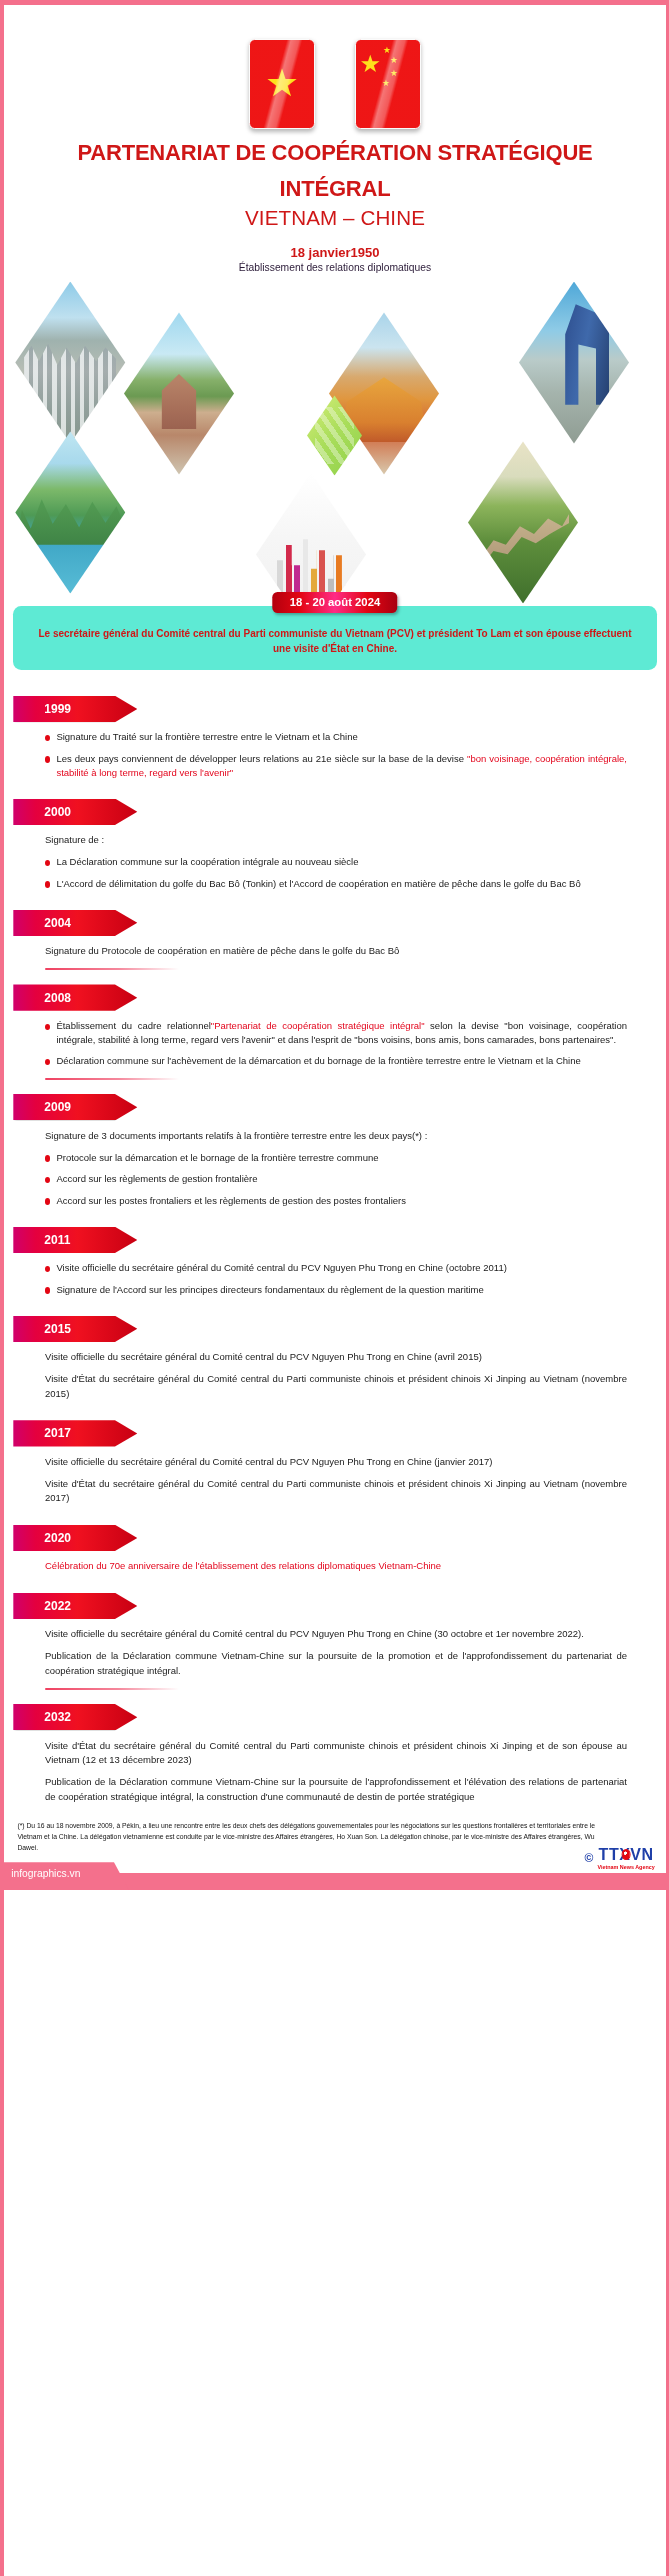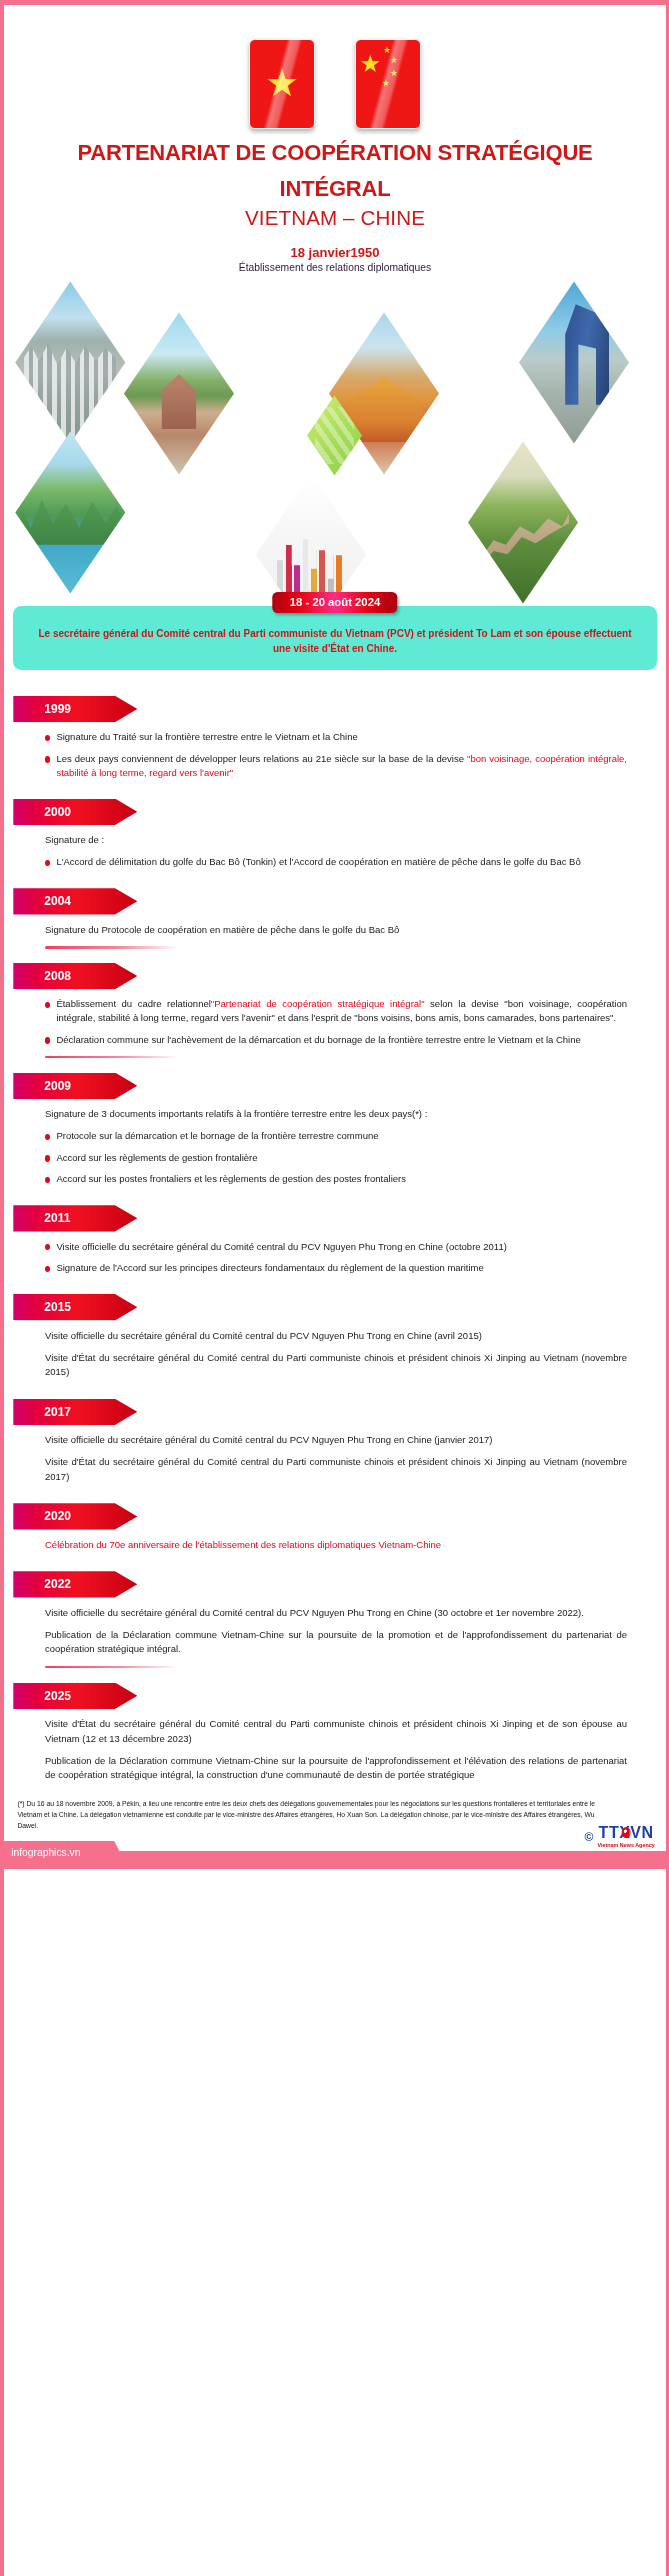--- a/index.html
+++ b/index.html
@@ -397,20 +397,24 @@
           </div>
           <div class="bullet-row">
             <span class="bullet-dot"></span>
             <span class="bullet-text"><span> Les deux pays conviennent de développer leurs relations au 21e siècle sur la base de la devise </span><span class="red-text">"bon voisinage, coopération intégrale, stabilité à long terme, regard vers l'avenir"</span><span></span></span>
           </div>
         </div></div>
       <div class="tl-item"><div class="year-tag">2000</div><div class="tl-body">
           <div class="plain-text">Signature de :</div>
           <div class="bullet-row">
             <span class="bullet-dot"></span>
+            <span class="bullet-text">La Déclaration commune sur la coopération intégrale au nouveau siècle</span>
+          </div>
+          <div class="bullet-row">
+            <span class="bullet-dot"></span>
             <span class="bullet-text">L'Accord de délimitation du golfe du Bac Bô (Tonkin) et l'Accord de coopération en matière de pêche dans le golfe du Bac Bô</span>
           </div>
         </div></div>
       <div class="tl-item"><div class="year-tag">2004</div><div class="tl-body">
           <div class="plain-text">Signature du Protocole de coopération en matière de pêche dans le golfe du Bac Bô</div>
         </div><div class="sep"></div></div>
       <div class="tl-item"><div class="year-tag">2008</div><div class="tl-body">
           <div class="bullet-row">
             <span class="bullet-dot"></span>
             <span class="bullet-text"><span>Établissement du cadre relationnel</span><span class="red-text">"Partenariat de coopération stratégique intégral"</span><span> selon la devise "bon voisinage, coopération intégrale, stabilité à long terme, regard vers l'avenir" et dans l'esprit de "bons voisins, bons amis, bons camarades, bons partenaires".</span></span>
@@ -453,21 +457,21 @@
           <div class="plain-text">Visite officielle du secrétaire général du Comité central du PCV Nguyen Phu Trong en Chine (janvier 2017)</div>
           <div class="plain-text">Visite d'État du secrétaire général du Comité central du Parti communiste chinois et président chinois Xi Jinping au Vietnam (novembre 2017)</div>
         </div></div>
       <div class="tl-item"><div class="year-tag">2020</div><div class="tl-body">
           <div class="plain-text red-text">Célébration du 70e anniversaire de l'établissement des relations diplomatiques Vietnam-Chine</div>
         </div></div>
       <div class="tl-item"><div class="year-tag">2022</div><div class="tl-body">
           <div class="plain-text">Visite officielle du secrétaire général du Comité central du PCV Nguyen Phu Trong en Chine (30 octobre et 1er novembre 2022).</div>
           <div class="plain-text">Publication de la Déclaration commune Vietnam-Chine sur la poursuite de la promotion et de l'approfondissement du partenariat de coopération stratégique intégral.</div>
         </div><div class="sep"></div></div>
-      <div class="tl-item"><div class="year-tag">2025</div><div class="tl-body">
+      <div class="tl-item"><div class="year-tag">2032</div><div class="tl-body">
           <div class="plain-text">Visite d'État du secrétaire général du Comité central du Parti communiste chinois et président chinois Xi Jinping et de son épouse au Vietnam (12 et 13 décembre 2023)</div>
           <div class="plain-text">Publication de la Déclaration commune Vietnam-Chine sur la poursuite de l'approfondissement et l'élévation des relations de partenariat de coopération stratégique intégral, la construction d'une communauté de destin de portée stratégique</div>
         </div></div>
     </div>
 
   <div class="footnote">(*) Du 16 au 18 novembre 2009, à Pékin, a lieu une rencontre entre les deux chefs des délégations gouvernementales pour les négociations sur les questions frontalières et territoriales entre le Vietnam et la Chine. La délégation vietnamienne est conduite par le vice-ministre des Affaires étrangères, Ho Xuan Son. La délégation chinoise, par le vice-ministre des Affaires étrangères, Wu Dawei.</div>
 
   <div class="footer-bar">
     <div class="footer-pink"></div>
     <div class="footer-tab">

